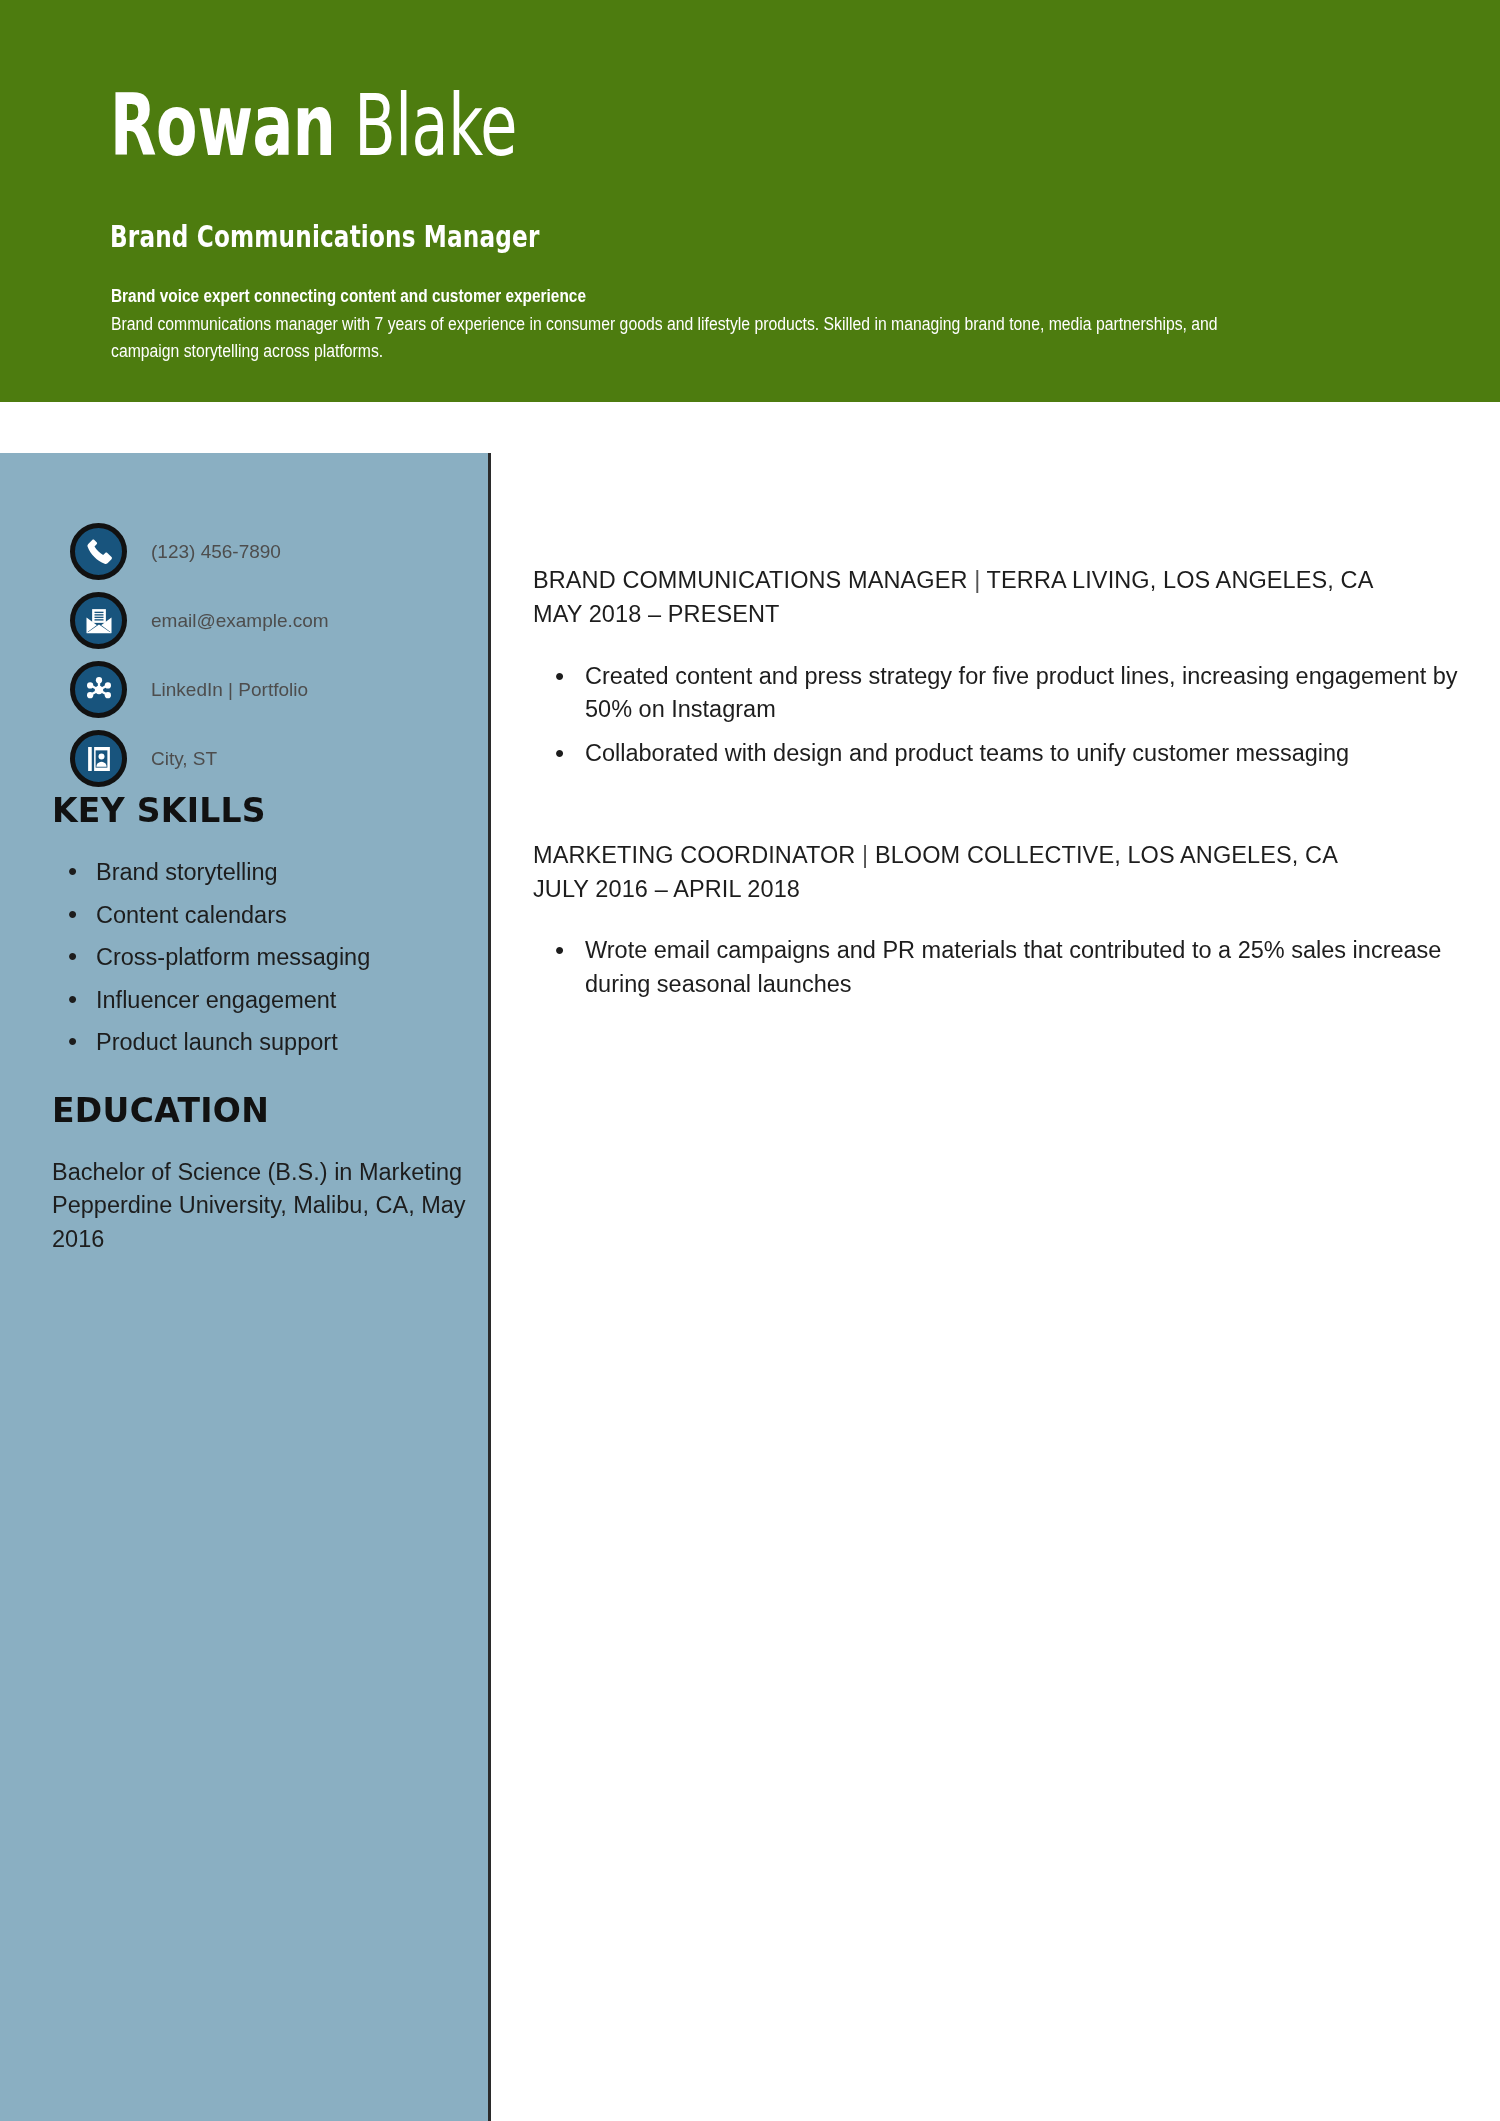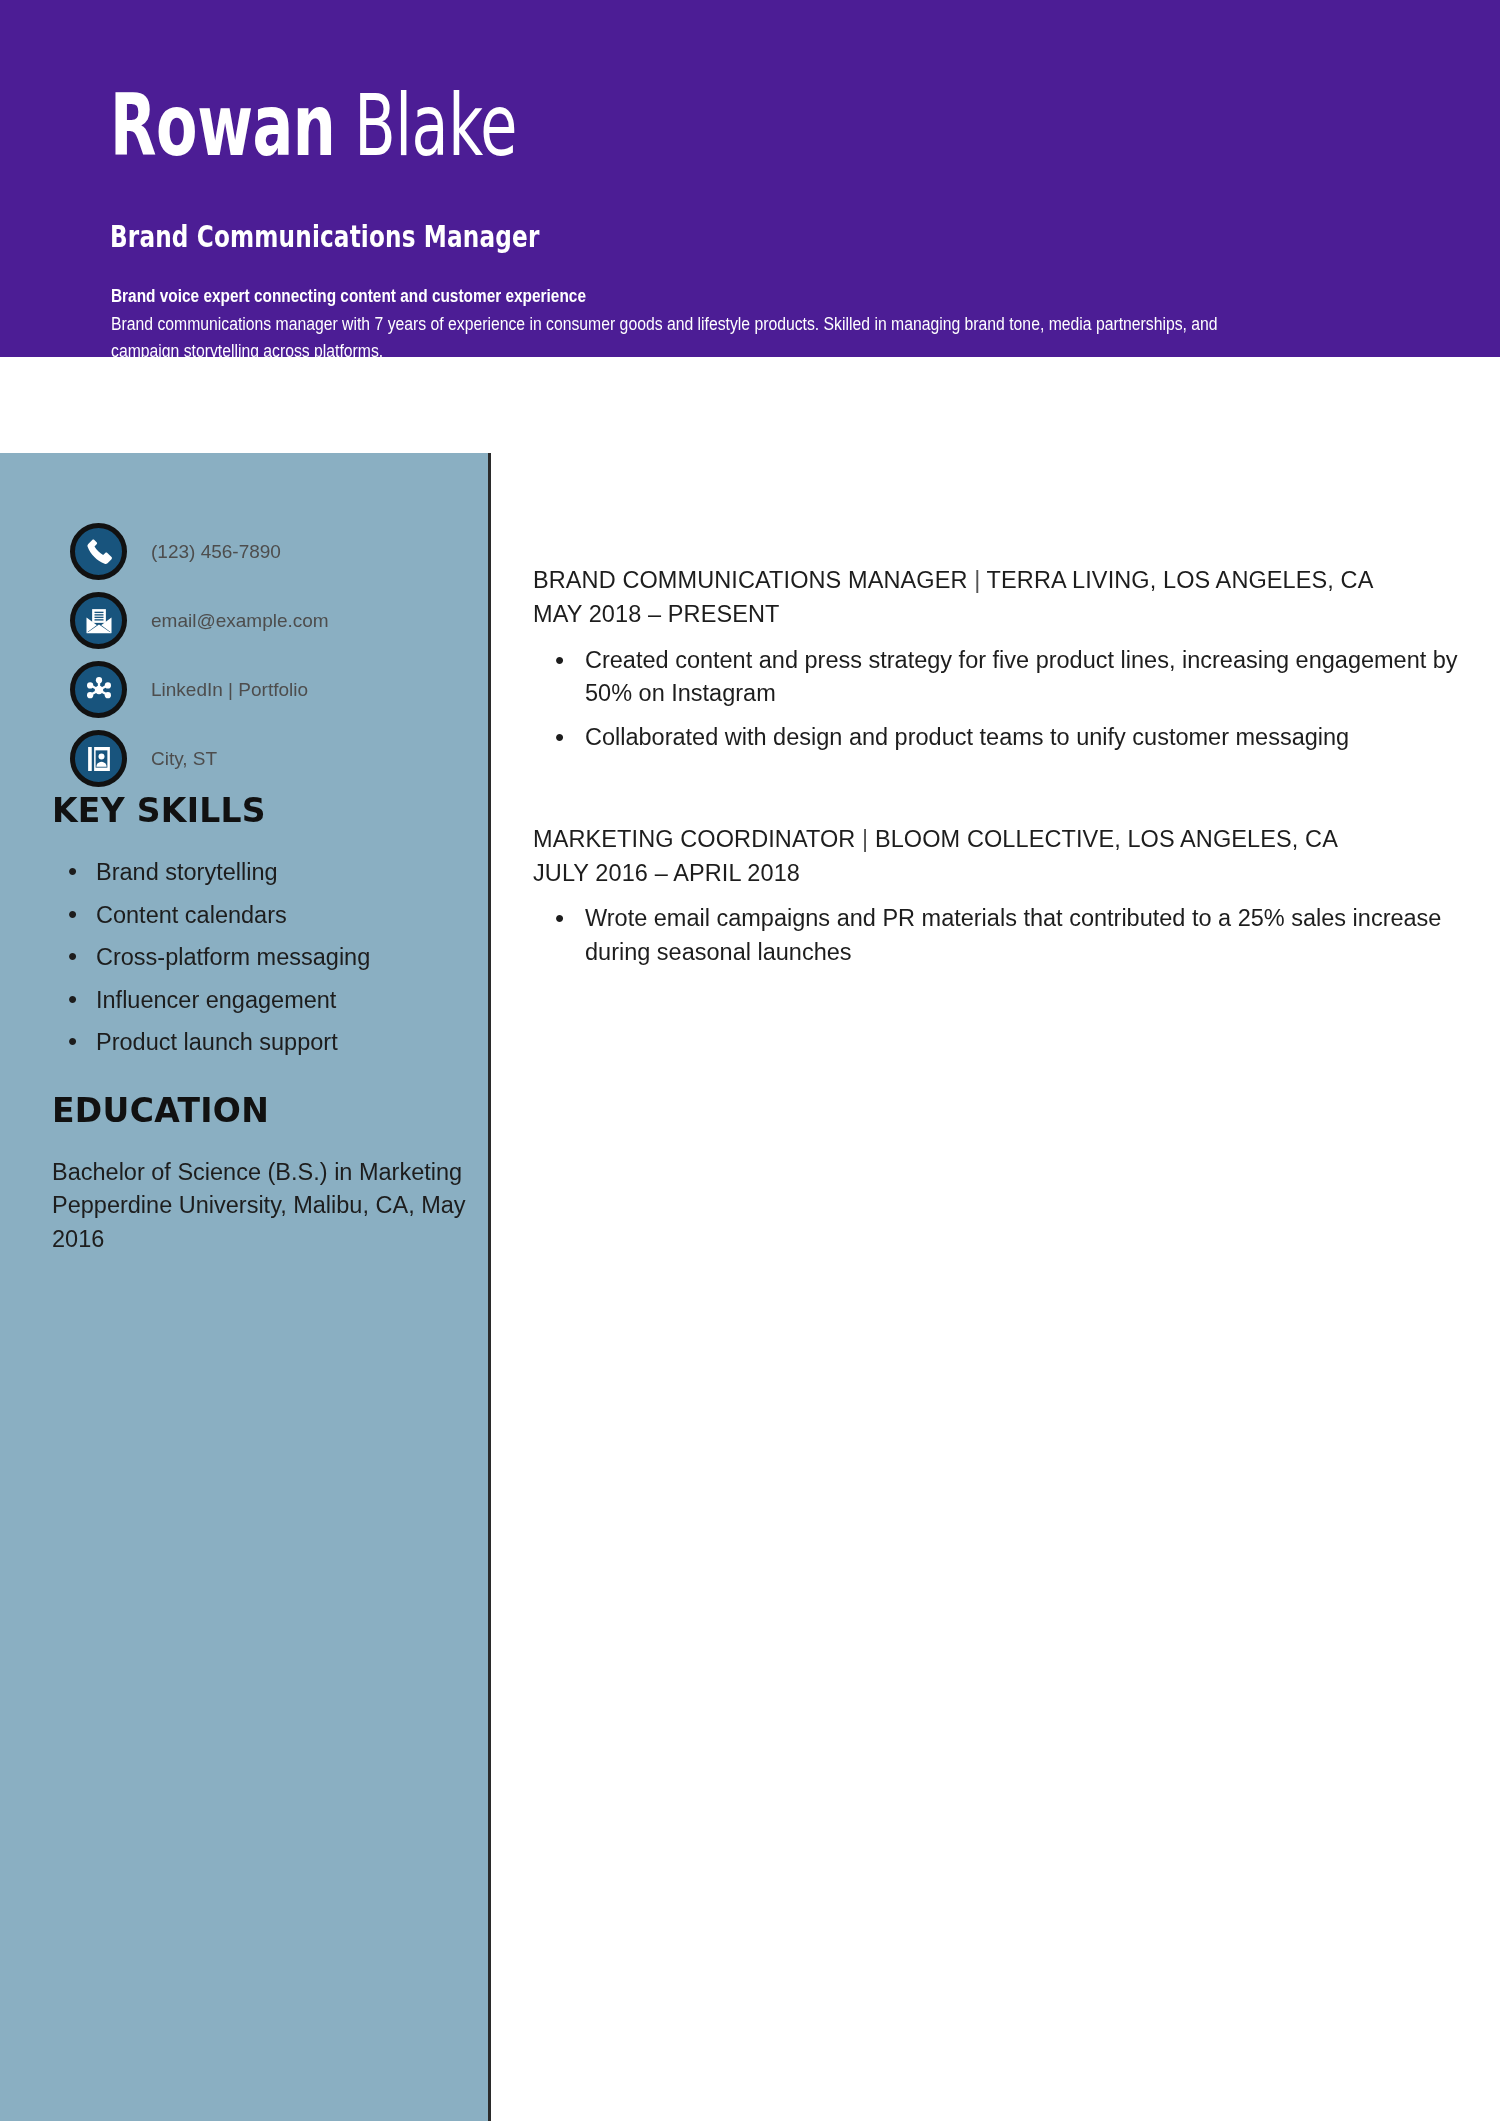--- a/index.html
+++ b/index.html
@@ -8,22 +8,22 @@
     font-family:"Liberation Sans", sans-serif;
     background:#ffffff;
     position:relative;
     overflow:hidden;
   }
 
   
   .header {
     position:absolute;
     left:0; top:0;
-    width:1500px; height:357px;
-    background:#4c1d95;
+    width:1500px; height:402px;
+    background:#4d7c0f;
     padding:12px;
   }
   .name {
     position:absolute;
     left:110px; top:82px;
     font-family:"DejaVu Sans Condensed","Liberation Sans Narrow","Liberation Sans", sans-serif;
     font-size:86px;
     line-height:1.0;
     letter-spacing:-0.5px;
     color:#ffffff;
@@ -173,21 +173,21 @@
     line-height:1.46;
     letter-spacing:0.1px;
   }
   .exp-title .sep { color:#555555; }
   .exp-dates {
     font-size:23.5px;
     color:#1d1d1d;
     line-height:1.46;
     letter-spacing:0.1px;
   }
-  .exp-bullets { list-style:none; margin-top:12px; }
+  .exp-bullets { list-style:none; margin-top:28px; }
   .exp-bullets li {
     position:relative;
     padding-left:52px;
     font-size:23.5px;
     color:#1d1d1d;
     line-height:1.42;
     margin-bottom:11px;
   }
   .exp-bullets li::before {
     content:"\2022";

